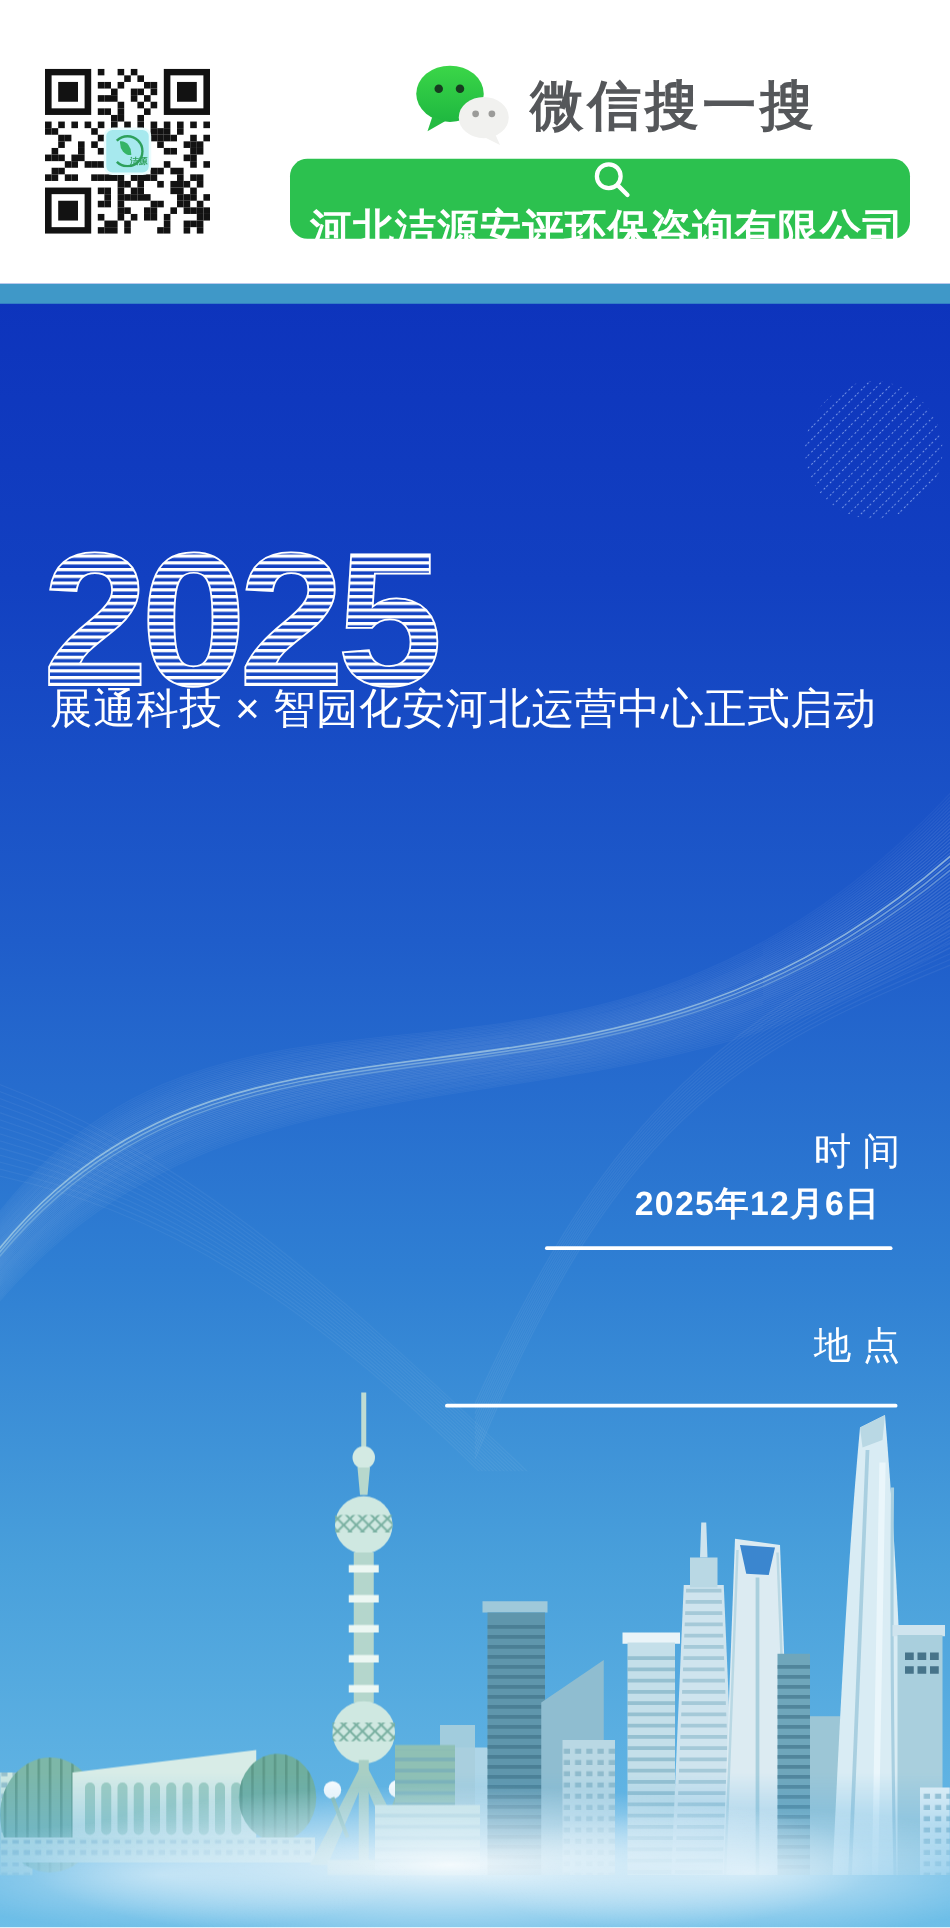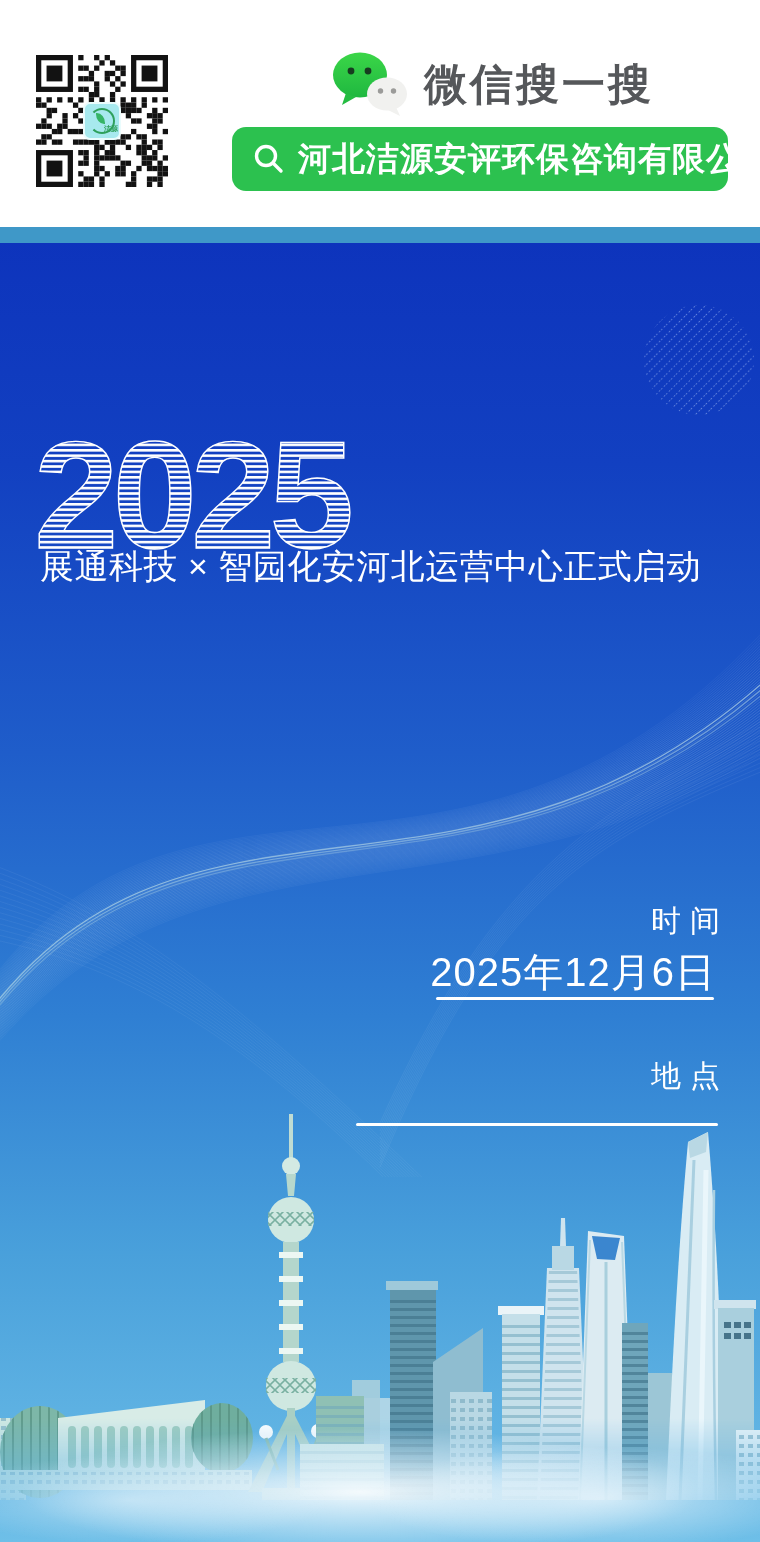--- a/index.html
+++ b/index.html
@@ -27,21 +27,21 @@
 
   .brand{position:absolute;left:332px;top:50px;height:70px;display:flex;align-items:center;}
   .brand-icon{width:78px;height:66px;position:relative;flex:0 0 auto;}
   .brand-title{
     margin-left:14px;font-size:43px;font-weight:700;color:var(--brand-text,#55575a);
     letter-spacing:3px;white-space:nowrap;
   }
 
   .search-pill{
     position:absolute;left:232px;top:127px;width:496px;height:64px;border-radius:14px;
-    background:var(--wechat-green,#2cc14f);display:flex;align-items:center;cursor:pointer;
+    background:var(--wechat-green,#2cc14f);display:flex;align-items:center;cursor:pointer;flex-direction:column;
   }
   .search-pill .sicon{margin-left:20px;flex:0 0 auto;}
   .search-pill .stext{
     color:#ffffff;font-size:33px;font-weight:700;margin-left:12px;letter-spacing:1px;white-space:nowrap;
   }
 
   
   .poster{
     position:absolute;left:0;top:227px;width:760px;height:1315px;overflow:hidden;
     background:linear-gradient(180deg,
@@ -62,21 +62,21 @@
     position:absolute;left:40px;top:317px;width:700px;
     color:#ffffff;font-size:34px;font-weight:400;letter-spacing:0.5px;white-space:nowrap;
   }
 
   .info-label{
     position:absolute;right:40px;color:#ffffff;font-size:30px;font-weight:500;
     letter-spacing:9px;margin-right:-9px;white-space:nowrap;text-align:left;
   }
   .time-label{top:674px;}
   .time-value{
-    position:absolute;right:44px;top:718px;color:#ffffff;font-size:40px;font-weight:400;
+    position:absolute;right:56px;top:718px;color:#ffffff;font-size:27px;font-weight:700;
     white-space:nowrap;text-align:right;letter-spacing:1px;
   }
   .rule{position:absolute;background:#ffffff;height:3px;border-radius:2px;}
   .rule-1{right:46px;top:770px;width:278px;}
   .loc-label{top:801px;margin-top:28px;}
   .location-value{
     position:absolute;right:38px;top:846px;color:#ffffff;font-size:30px;font-weight:500;
     white-space:nowrap;text-align:right;letter-spacing:0.5px;
   }
   .rule-2{right:42px;top:896px;width:362px;}

